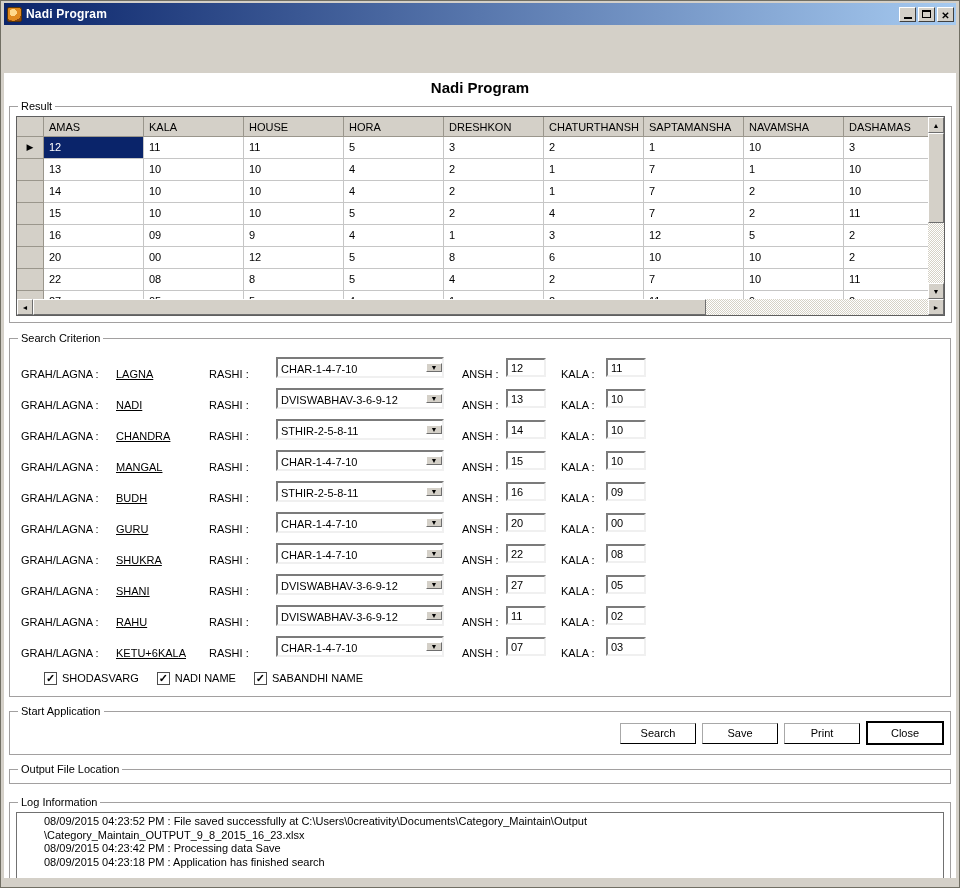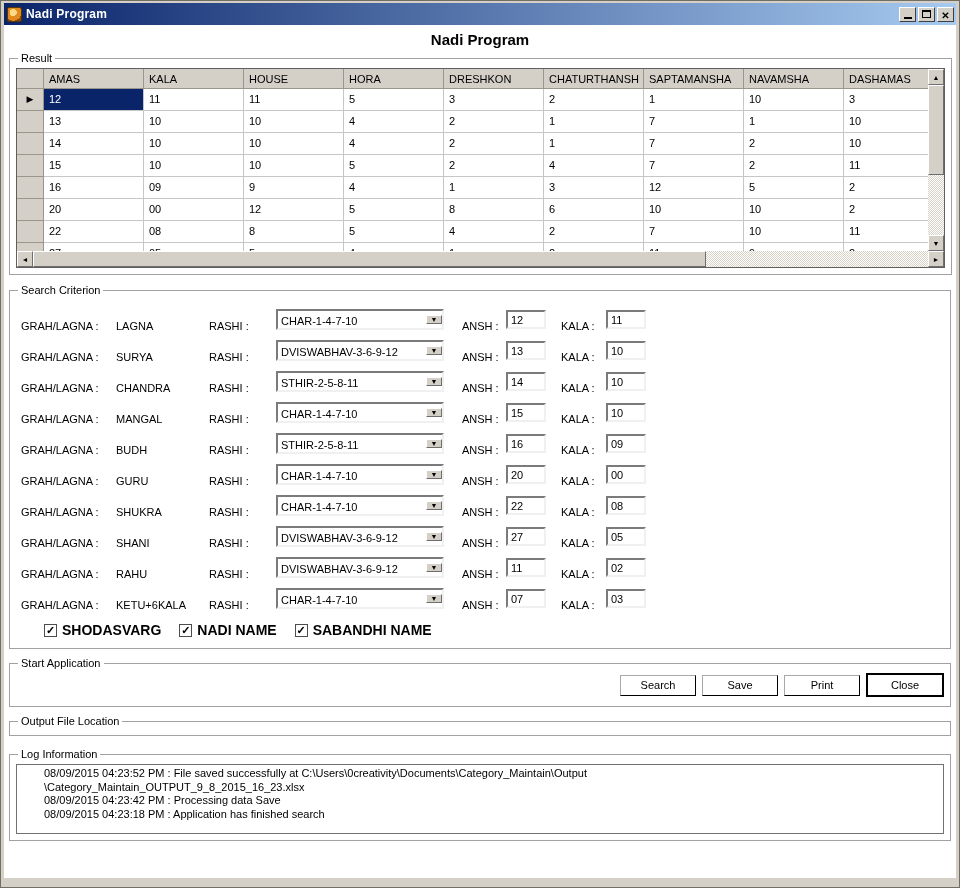--- a/index.html
+++ b/index.html
@@ -1,20 +1,20 @@
 <!DOCTYPE html>
 <html><head>
 <meta charset="utf-8">
 <style>
   * { box-sizing: border-box; margin: 0; padding: 0; }
   html,body { width:960px; height:888px; }
   body { font-family:"Liberation Sans", sans-serif; background:#808080; }
 
   .window { width:960px; height:888px; background:#d4d0c8; border:1px solid #716f64;
-            padding:2px 3px 9px 3px; display:flex; flex-direction:column; }
+            padding:2px 3px 9px 3px; display:flex; flex-direction:column;gap:48px; }
 
   
   .titlebar { height:22px; flex:none; background:linear-gradient(to right,#0a246a,#a6caf0);
               display:flex; align-items:center; padding:0 2px 0 3px; }
   .app-icon { width:15px; height:15px; flex:none; border-radius:2px;
               background:radial-gradient(circle at 40% 35%, #ffd98a 0 30%, #e08a1e 31% 70%, #8a4a10 71%);
               border:1px solid #5a3508; margin-right:4px; }
   .title-text { color:#fff; font-weight:bold; font-size:12px; letter-spacing:.2px; }
   .tb-controls { margin-left:auto; display:flex; gap:2px; }
   .tbtn { width:17px; height:15px; background:#d4d0c8; border:1px solid;
@@ -67,37 +67,37 @@
             border-color:#ffffff #6e6e6e #6e6e6e #ffffff; }
   .va-up { top:0; left:0; } .va-down { bottom:0; left:0; }
   .v-thumb { top:16px; left:0; width:16px; height:90px; }
   .ha-left { left:0; top:0; } .ha-right { right:0; top:0; }
   .h-thumb { left:16px; top:0; height:16px; width:673px; }
 
   
   .crit-rows { padding-top:6px; }
   .crit-row { display:flex; align-items:center; height:31px; margin-left:5px; font-size:11px; }
   .lbl { flex:none; white-space:nowrap;margin-top:12px; }
-  .glbl { width:95px; } .gname { width:93px; } .rlbl { width:67px; }
+  .glbl { width:95px; } .gname { width:93px;text-decoration:underline; } .rlbl { width:67px; }
   .combo { flex:none; width:168px; height:21px; background:#fff; display:flex;
            border:2px solid; border-color:#7b7b7b #f0f0f0 #f0f0f0 #7b7b7b;align-items:center; }
   .combo-text { flex:1; font-size:11px; padding:2px 0 0 3px; overflow:hidden; white-space:nowrap; }
   .combo-btn { flex:none; width:16px; background:#d4d0c8; border:1px solid;
                border-color:#ffffff #6e6e6e #6e6e6e #ffffff;
                display:flex; align-items:center; justify-content:center; }
   .combo-arrow { font-size:7px; color:#000; }
   .albl { width:44px; margin-left:18px; } .klbl { width:45px; margin-left:15px; }
   .tbox { flex:none; width:40px; height:19px; background:#fff; font-family:inherit; font-size:11px;
           border:2px solid; border-color:#7b7b7b #f0f0f0 #f0f0f0 #7b7b7b; padding-left:3px; }
 
   .cb-row { display:flex; align-items:center; height:24px; margin:4px 0 0 28px; }
   .cb-item { display:flex; align-items:center; gap:5px; margin-right:18px; }
   .cb-box { width:13px; height:13px; background:#fff; border:1px solid #4d4d4d;
             font-size:11px; line-height:10px; text-align:center; font-weight:bold; color:#000; }
-  .cb-lbl { font-size:14px;font-weight:bold; }
+  .cb-lbl { font-size:11px; }
 
   
   .btn-row { display:flex; justify-content:flex-end; align-items:center; gap:6px; padding:2px 0 3px; }
   .abtn { width:76px; height:21px; font-size:11px; font-family:inherit; background:#fff; color:#000;
           border:1px solid; border-color:#a8a8a8 #000 #000 #a8a8a8; cursor:default; }
   .abtn.default { width:78px; height:24px; border:2px solid #000; }
 
   
   .textpane { background:#fff; border:1px solid #717171; font-size:11px; padding:2px 4px;
               overflow:hidden; margin-top:2px; }
@@ -271,21 +271,21 @@
                 <span class="combo-arrow">▼</span>
               </span>
             </div>
             <span class="lbl albl">ANSH :</span>
             <input class="tbox" value="12" style="">
             <span class="lbl klbl">KALA :</span>
             <input class="tbox" value="11" style="">
           </div>
           <div class="crit-row">
             <span class="lbl glbl">GRAH/LAGNA :</span>
-            <span class="lbl gname">SURYA</span>
+            <span class="lbl gname">NADI</span>
             <span class="lbl rlbl">RASHI :</span>
             <div class="combo">
               <span class="combo-text">DVISWABHAV-3-6-9-12</span>
               <span class="combo-btn">
                 <span class="combo-arrow">▼</span>
               </span>
             </div>
             <span class="lbl albl">ANSH :</span>
             <input class="tbox" value="13" style="">
             <span class="lbl klbl">KALA :</span>

